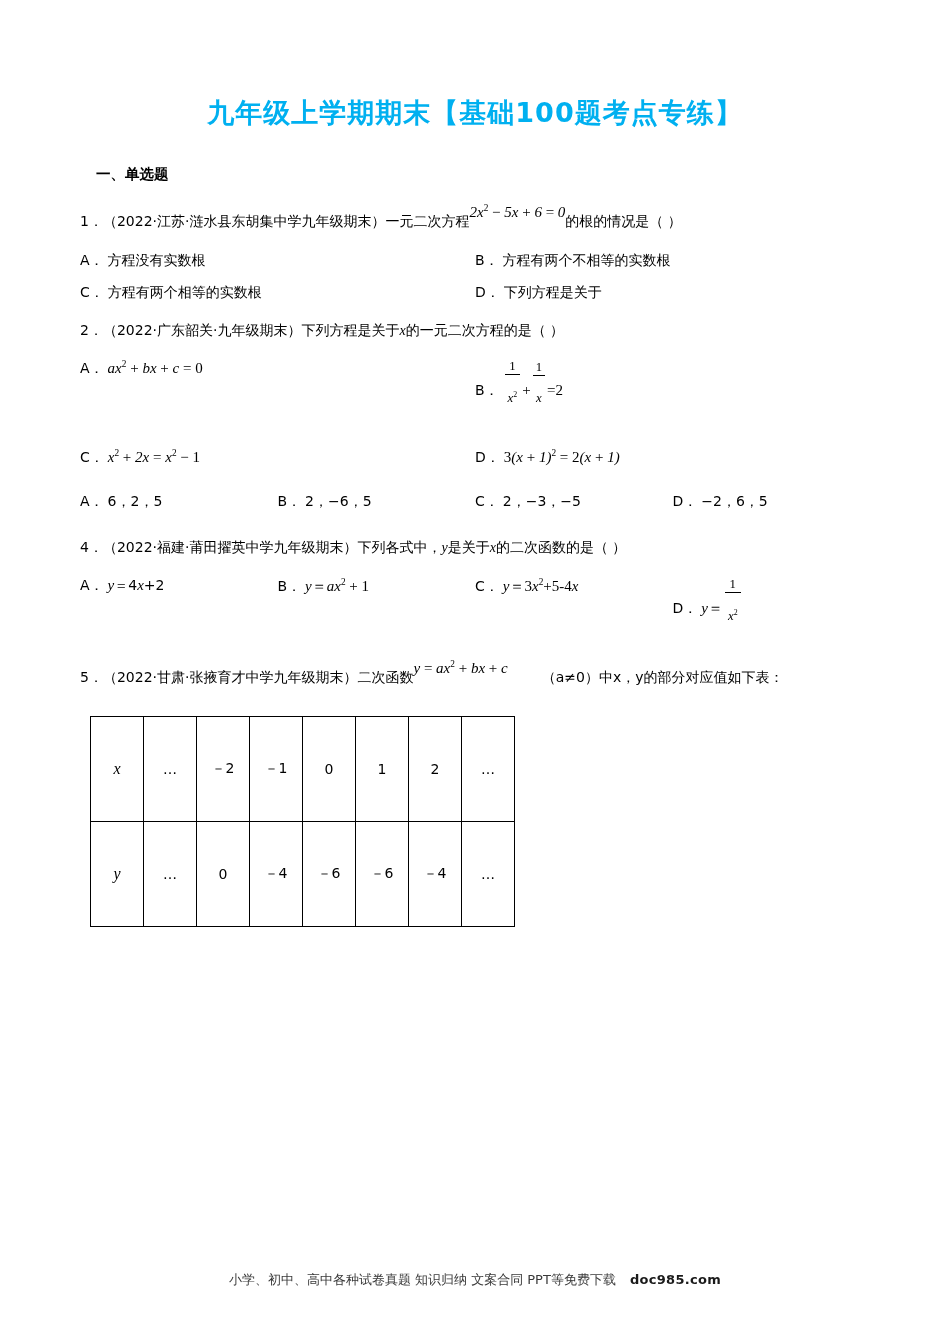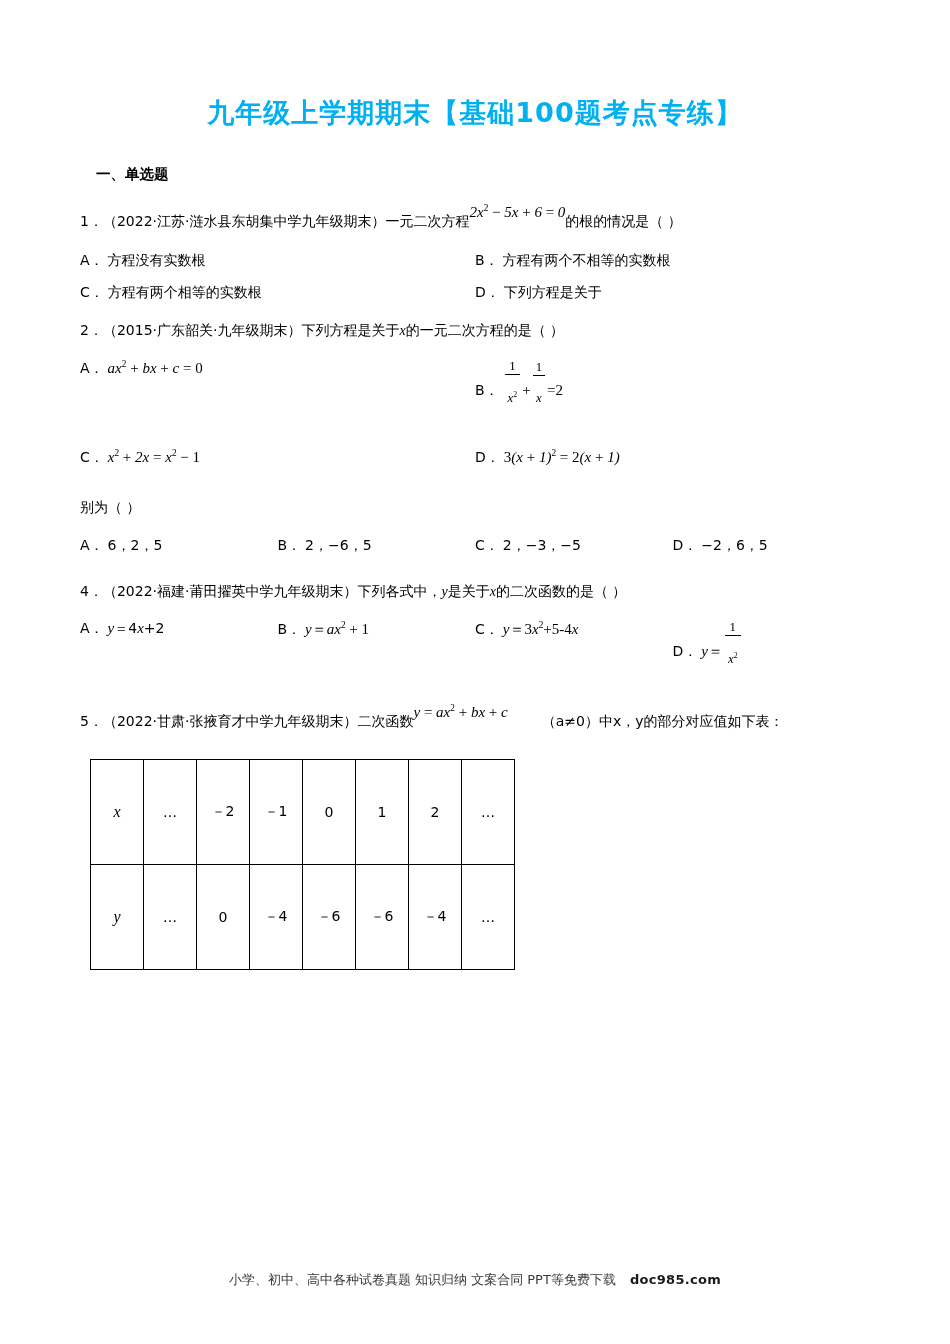--- a/index.html
+++ b/index.html
@@ -174,21 +174,21 @@
       </div>
       <div class="opt">
         <span class="opt-label">D．</span>
         <span class="opt-body">下列方程是关于</span>
       </div>
     </div>
   </div>
 
   <div class="q">
     <span class="stem-line">
-      <span>2．</span><span>（2015·广东韶关·九年级期末）</span><span>下列方程是关于</span><span class="math" style="font-size:14px">x</span><span>的一元二次方程的是（    ）</span>
+      <span>2．</span><span>（2022·广东韶关·九年级期末）</span><span>下列方程是关于</span><span class="math" style="font-size:14px">x</span><span>的一元二次方程的是（    ）</span>
     </span>
   </div>
   <div class="opts opt-2col">
     <div class="opt-row" style="margin-bottom:28px">
       <div class="opt">
         <span class="opt-label">A．</span>
         <span class="opt-body math">ax<sup class="exp">2</sup> <span class="op">+</span> bx <span class="op">+</span> c <span class="op">=</span> <span class="num">0</span></span>
       </div>
       <div class="opt">
         <span class="opt-label">B．</span>
@@ -201,21 +201,20 @@
         <span class="opt-body math">x<sup class="exp">2</sup> <span class="op">+</span> 2x <span class="op">=</span> x<sup class="exp">2</sup> <span class="op">−</span> <span class="num">1</span></span>
       </div>
       <div class="opt">
         <span class="opt-label">D．</span>
         <span class="opt-body math"><span class="num">3</span>(x <span class="op">+</span> 1)<sup class="exp">2</sup> <span class="op">=</span> <span class="num">2</span>(x <span class="op">+</span> 1)</span>
       </div>
     </div>
   </div>
 
   <div class="q" style="margin-top:26px">
-    <span class="stem-line">别为（    ）</span>
   </div>
   <div class="opts opt-4col">
     <div class="opt-row">
       <div class="opt">
         <span class="opt-label">A．</span>
         <span class="opt-body">6，2，5</span>
       </div>
       <div class="opt">
         <span class="opt-label">B．</span>
         <span class="opt-body">2，−6，5</span>

